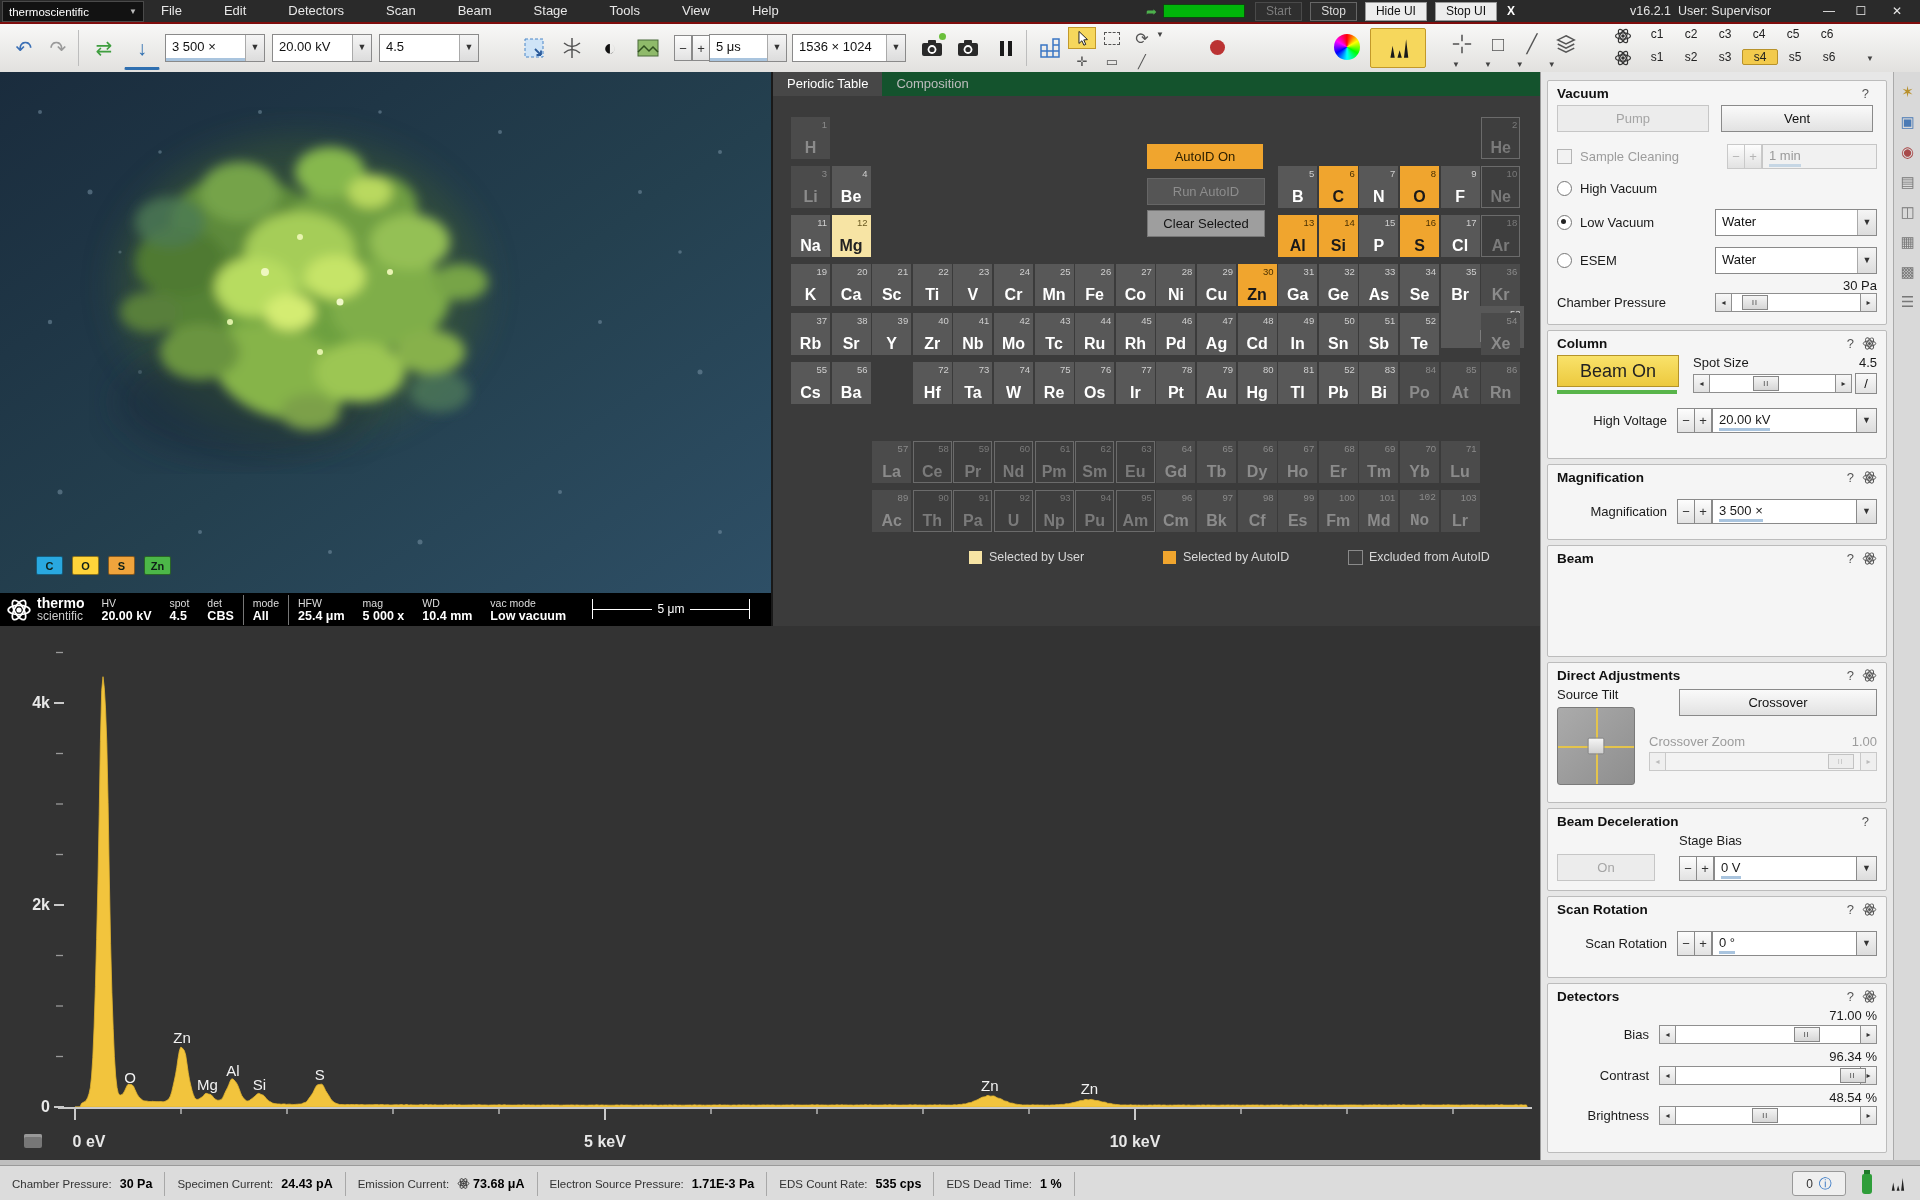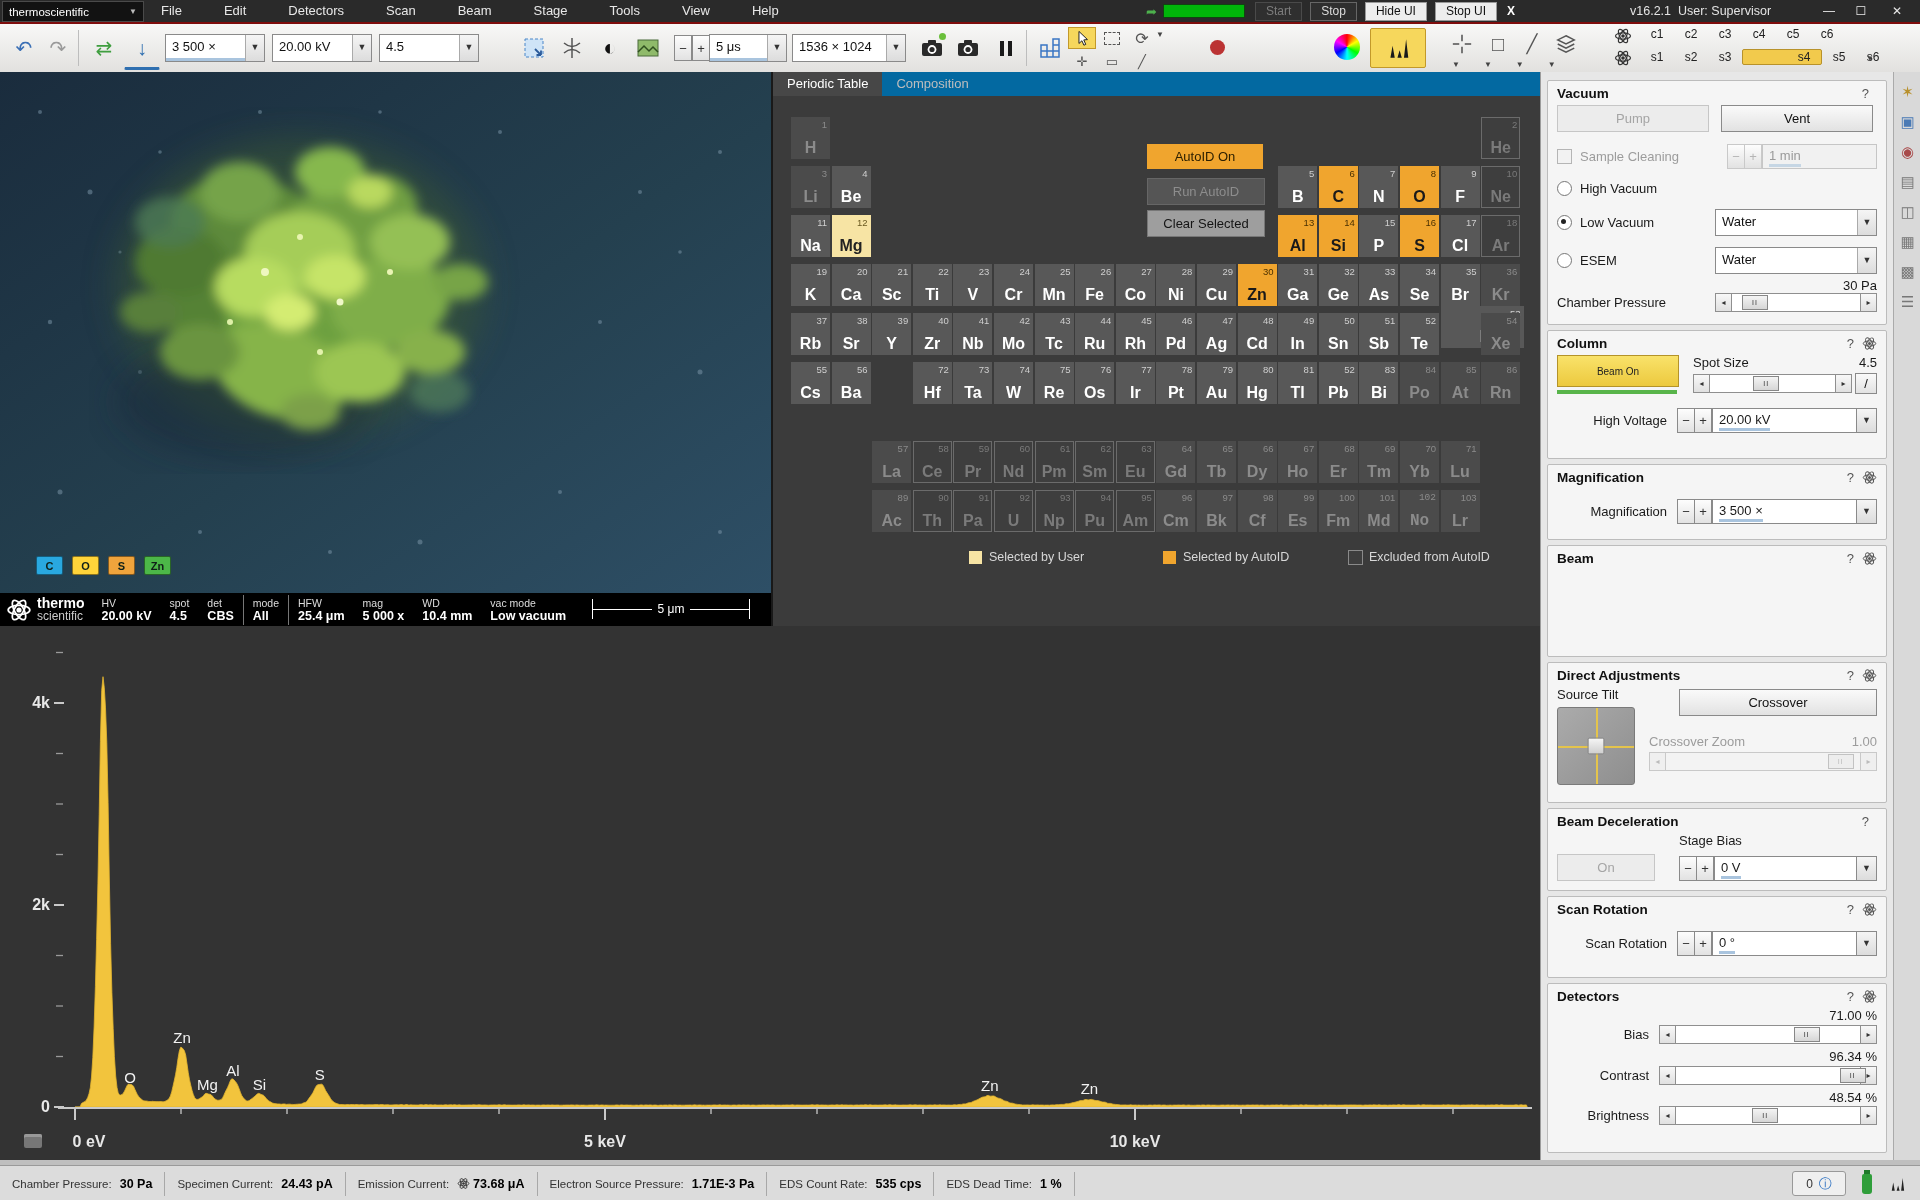--- a/index.html
+++ b/index.html
@@ -26,41 +26,41 @@
   .combo .cval.ul{box-shadow:inset 0 -3px 0 #a9c4de;}
   .combo .darr{width:18px;background:linear-gradient(#f5f5f5,#dcdcdc);border-left:1px solid #aaa;text-align:center;font-size:9px;color:#333;line-height:24px;}
   .sbtn{width:18px;height:26px;border:1px solid #8a8a8a;background:linear-gradient(#fdfdfd,#e2e2e2);display:flex;align-items:center;justify-content:center;font-size:13px;color:#333;box-sizing:border-box;}
   .tbtn{width:34px;height:38px;display:flex;align-items:center;justify-content:center;border:1px solid transparent;border-radius:2px;}
   .tbtn.active{background:#f6d75c;border-color:#c2992a;}
   .minibtn{width:26px;height:20px;display:flex;align-items:center;justify-content:center;border:1px solid transparent;font-size:13px;color:#555;}
   .minibtn.active{background:#f6d75c;border:1px solid #c2992a;}
   .rec-dot{width:15px;height:15px;border-radius:50%;background:#b33;}
   #color-wheel{width:26px;height:26px;border-radius:50%;background:conic-gradient(#f00,#ff0,#0f0,#0ff,#00f,#f0f,#f00);}
   .chan-label{width:34px;text-align:center;font-size:12px;color:#222;}
-  .chan-label.active{background:#f2ca4c;border:1px solid #b8922a;border-radius:2px;padding-left:44px;}
+  .chan-label.active{background:#f2ca4c;border:1px solid #b8922a;border-radius:2px;}
   .pause-bars{display:flex;gap:4px;}
   .pause-bars i{display:block;width:4px;height:15px;background:#1a1a1a;}
   
   #sem-view{position:absolute;left:0;top:72px;width:771px;height:554px;background:#1d3142;}
   #sem-chips{position:absolute;left:36px;top:484px;display:flex;gap:9px;}
   .chip{width:25px;height:17px;border-radius:2px;display:flex;align-items:center;justify-content:center;font-size:11px;font-weight:bold;color:#102018;border:1px solid rgba(0,0,0,.45);}
   #databar{position:absolute;left:0;top:521px;width:771px;height:33px;background:#000;color:#fff;display:flex;align-items:center;}
   #brand{display:flex;align-items:center;gap:5px;padding:0 8px 0 6px;}
   #brand .b1{font-size:14px;font-weight:bold;line-height:13px;}
   #brand .b2{font-size:12px;color:#ccc;line-height:12px;}
   .db-field{padding:0 9px;display:flex;flex-direction:column;justify-content:center;height:30px;}
   .db-field .lab{font-size:10.5px;color:#ddd;line-height:12px;}
   .db-field .val{font-size:12.5px;font-weight:bold;line-height:14px;white-space:nowrap;}
   .db-sep{border-left:1px solid #777;}
   #scalebar{position:absolute;left:592px;top:6px;width:156px;height:20px;display:flex;align-items:center;border-left:1px solid #fff;border-right:1px solid #fff;padding:0;}
   #scalebar .line{flex:1;height:1px;background:#fff;}
   #scalebar .sb-label{padding:0 6px;font-size:12px;color:#fff;}
   
   #pt-panel{position:absolute;left:771px;top:72px;width:769px;height:554px;background:#3b3b3b;border-left:2px solid #191919;}
-  #pt-tabs{position:absolute;left:0;top:0;width:100%;height:24px;background:#0369a1;display:flex;}
+  #pt-tabs{position:absolute;left:0;top:0;width:100%;height:24px;background:#14532d;display:flex;}
   .pt-tab{padding:0 14px;line-height:24px;font-size:13px;color:#bdbdbd;}
   .pt-tab.active{background:#474747;color:#fff;}
   .tile{position:absolute;width:39px;height:42px;background:#585858;}
   .tile .num{position:absolute;top:2px;right:3px;font-size:9.5px;color:#cfcfcf;}
   .tile .sym{position:absolute;bottom:2px;left:0;right:0;text-align:center;font-size:16px;font-weight:bold;color:#fff;}
   .st-d{background:#4b4b4b;}.st-d .num,.st-d .sym{color:#8b8b8b;}
   .st-x{background:#3e3e3e;outline:1px solid #6b6b6b;outline-offset:-1px;}.st-x .num,.st-x .sym{color:#7a7a7a;}
   .st-u{background:#f7e4a4;}.st-u .num{color:#6a5a20;}.st-u .sym{color:#222;}
   .st-a{background:#f0a52e;}.st-a .num{color:#4a3000;}.st-a .sym{color:#1a1a1a;}
   .pt-btn{position:absolute;left:374px;width:116px;height:25px;display:flex;align-items:center;justify-content:center;font-size:13px;}
@@ -101,21 +101,21 @@
   .spincombo{display:flex;height:25px;}
   .spincombo .sbtn{height:25px;}
   .sfield{flex:1;border:1px solid #8a8a8a;background:#fff;padding:3px 6px;font-size:13px;white-space:nowrap;overflow:hidden;}
   .sfield .ul{border-bottom:3px solid #a9c4de;padding-bottom:1px;}
   .sfield.dis{background:#f1f1f1;color:#9a9a9a;border-color:#c6c6c6;}
   .ddbtn{width:19px;border:1px solid #8a8a8a;margin-left:-1px;background:linear-gradient(#f5f5f5,#dcdcdc);text-align:center;font-size:9px;color:#333;line-height:23px;}
   .pad{position:relative;width:76px;height:76px;background:linear-gradient(135deg,#ababab,#8e8e8e);border:1px solid #7a7a7a;border-radius:3px;flex:none;}
   .pad::before{content:"";position:absolute;left:0;right:0;top:50%;height:2px;background:#e4c44c;}
   .pad::after{content:"";position:absolute;top:0;bottom:0;left:50%;width:2px;background:#e4c44c;}
   .pad-knob{position:absolute;left:50%;top:50%;width:15px;height:15px;transform:translate(-50%,-50%);background:linear-gradient(#f5f5f5,#cfcfcf);border:1px solid #8a8a8a;border-radius:2px;z-index:2;}
-  .beamon{width:120px;height:30px;background:linear-gradient(#f9e26a,#ecc93e);border:1px solid #b49329;color:#222;font-size:10px;display:flex;align-items:center;justify-content:center;}
+  .beamon{width:120px;height:30px;background:linear-gradient(#f9e26a,#ecc93e);border:1px solid #b49329;color:#222;font-size:18px;display:flex;align-items:center;justify-content:center;}
   .beamon-bar{width:120px;height:4px;background:#58b44a;margin-top:3px;}
   .pct-val{font-size:13px;color:#1a1a1a;text-align:right;}
   
   #icon-strip{position:absolute;left:1893px;top:72px;width:27px;height:1088px;background:#d9d9d9;border-left:1px solid #aaa;}
   .strip-ic{width:20px;height:20px;margin:10px auto 9px auto;text-align:center;font-size:15px;line-height:20px;color:#777;}
   
   #statusbar{position:absolute;left:0;top:1165px;width:1920px;height:35px;background:#dcdcdc;border-top:1px solid #9a9a9a;display:flex;align-items:center;}
   .sb-seg{height:24px;display:flex;align-items:center;padding:0 12px;border-right:1px solid #a8a8a8;white-space:nowrap;}
   .sb-lab{font-size:11.5px;color:#333;margin-right:8px;}
   .sb-val{font-size:12.5px;font-weight:bold;color:#000;}

